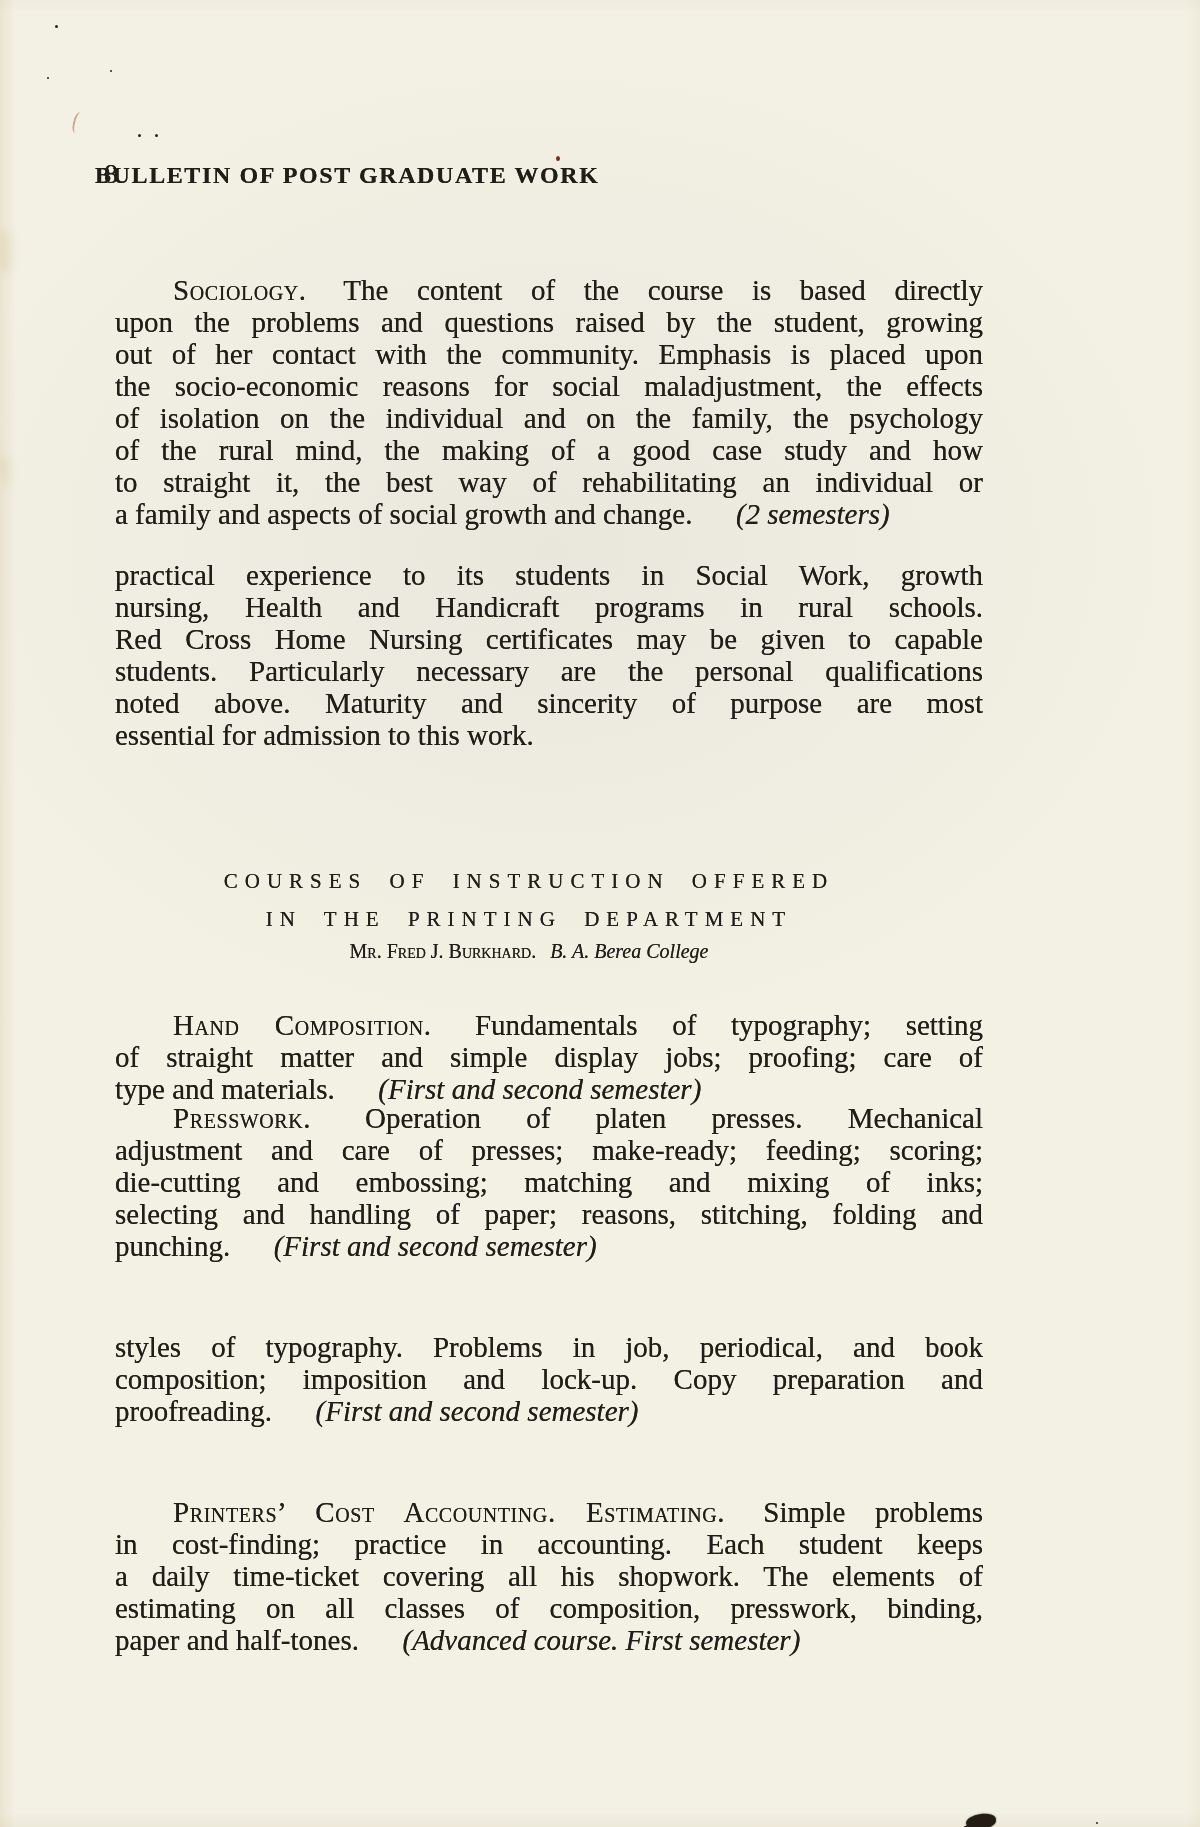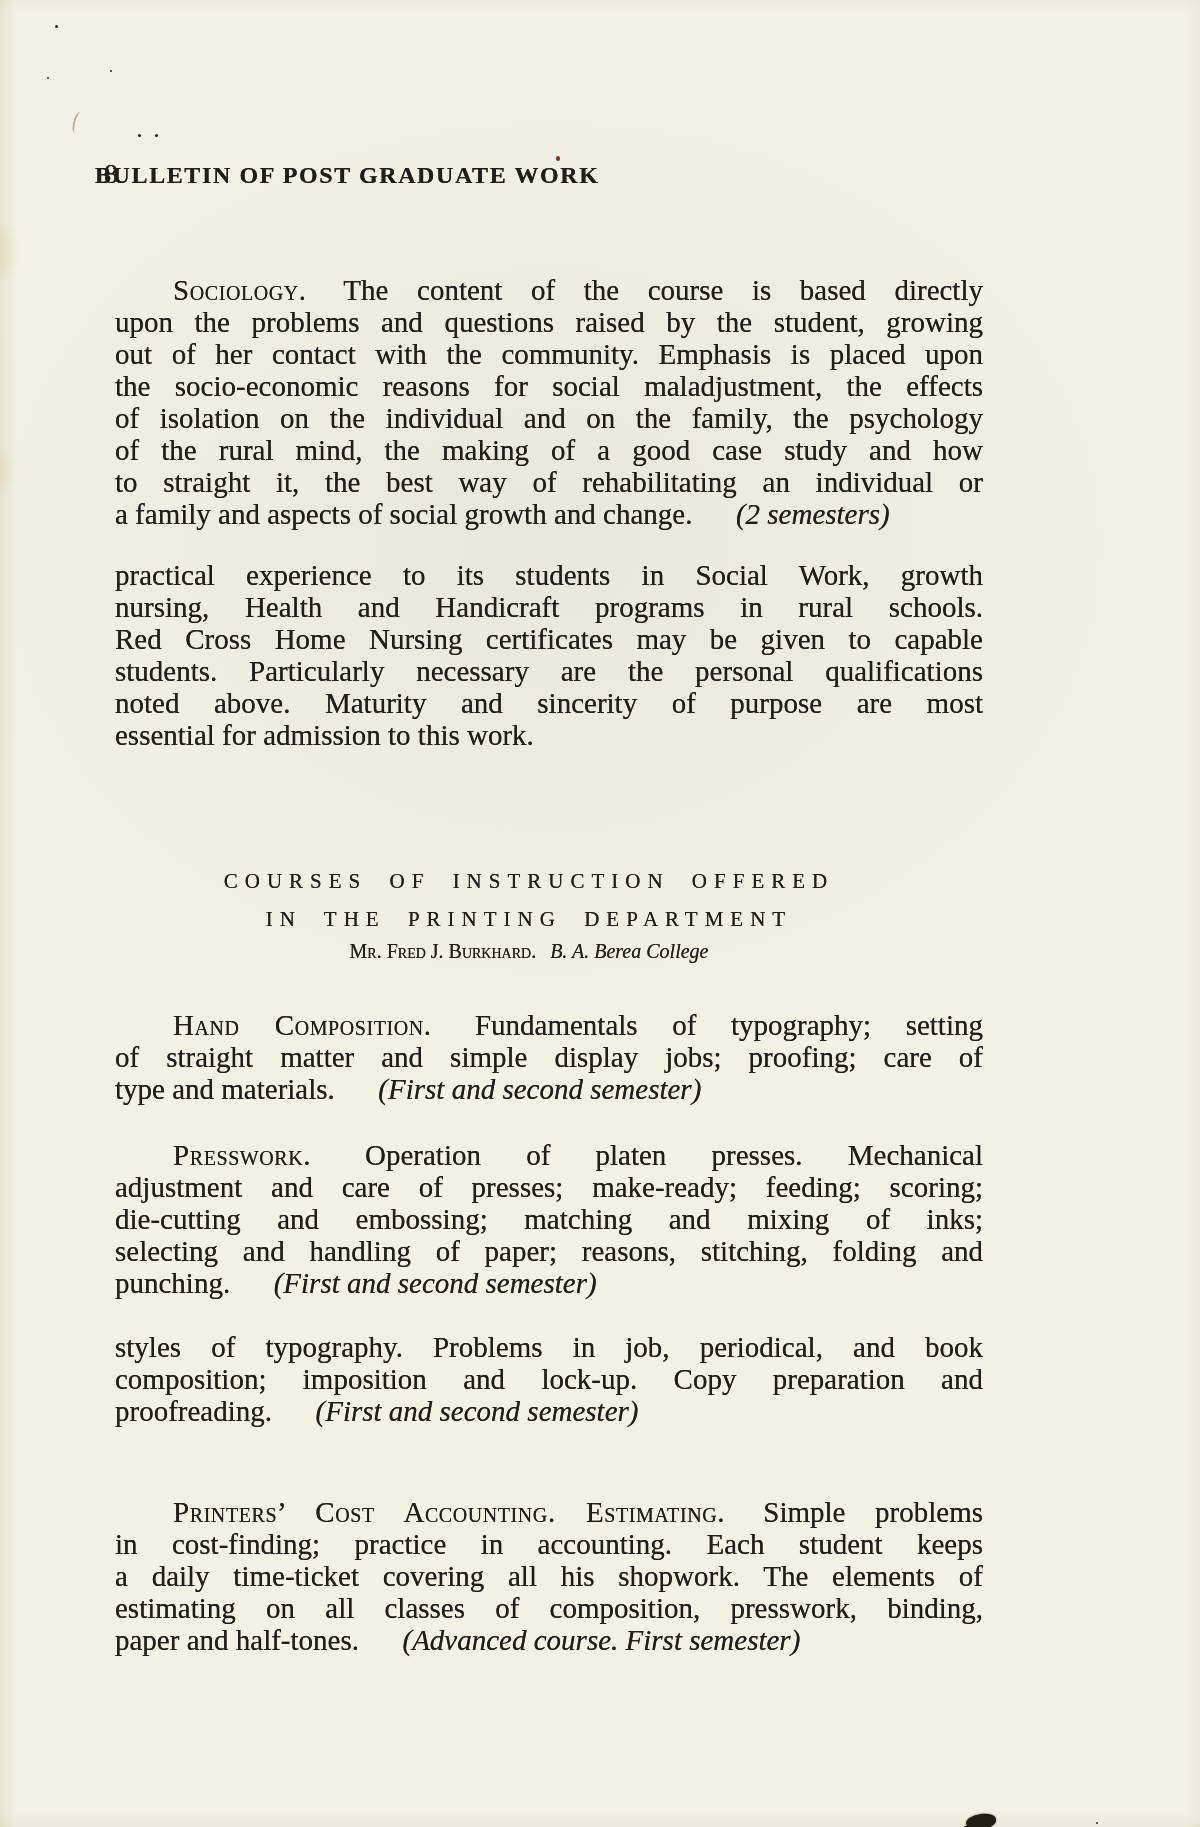--- a/index.html
+++ b/index.html
@@ -41,21 +41,21 @@
   }
   .para .line{text-align:justify;text-align-last:justify;}
   .para .line.first{text-indent:58px;}
   .para .line.last{text-align-last:left;}
   .lead{font-variant:small-caps;letter-spacing:0.02em;margin-right:0.30em;}
   .it{font-style:italic;margin-left:1.25em;}
 
   .p-sociology{top:274px;}
   .p-home-nursing{top:559px;}
   .p-hand-composition{top:1009px;}
-  .p-presswork{top:1139px;}
+  .p-presswork{top:1102px;}
   .p-typography{top:1331px;}
   .p-cost-accounting{top:1496px;}
 
   .main-head{
     position:absolute;left:95px;top:862px;width:868px;
     text-align:center;font-size:21px;line-height:38px;
     letter-spacing:7px;word-spacing:10px;
   }
   .byline{
     position:absolute;left:95px;top:934px;width:868px;

